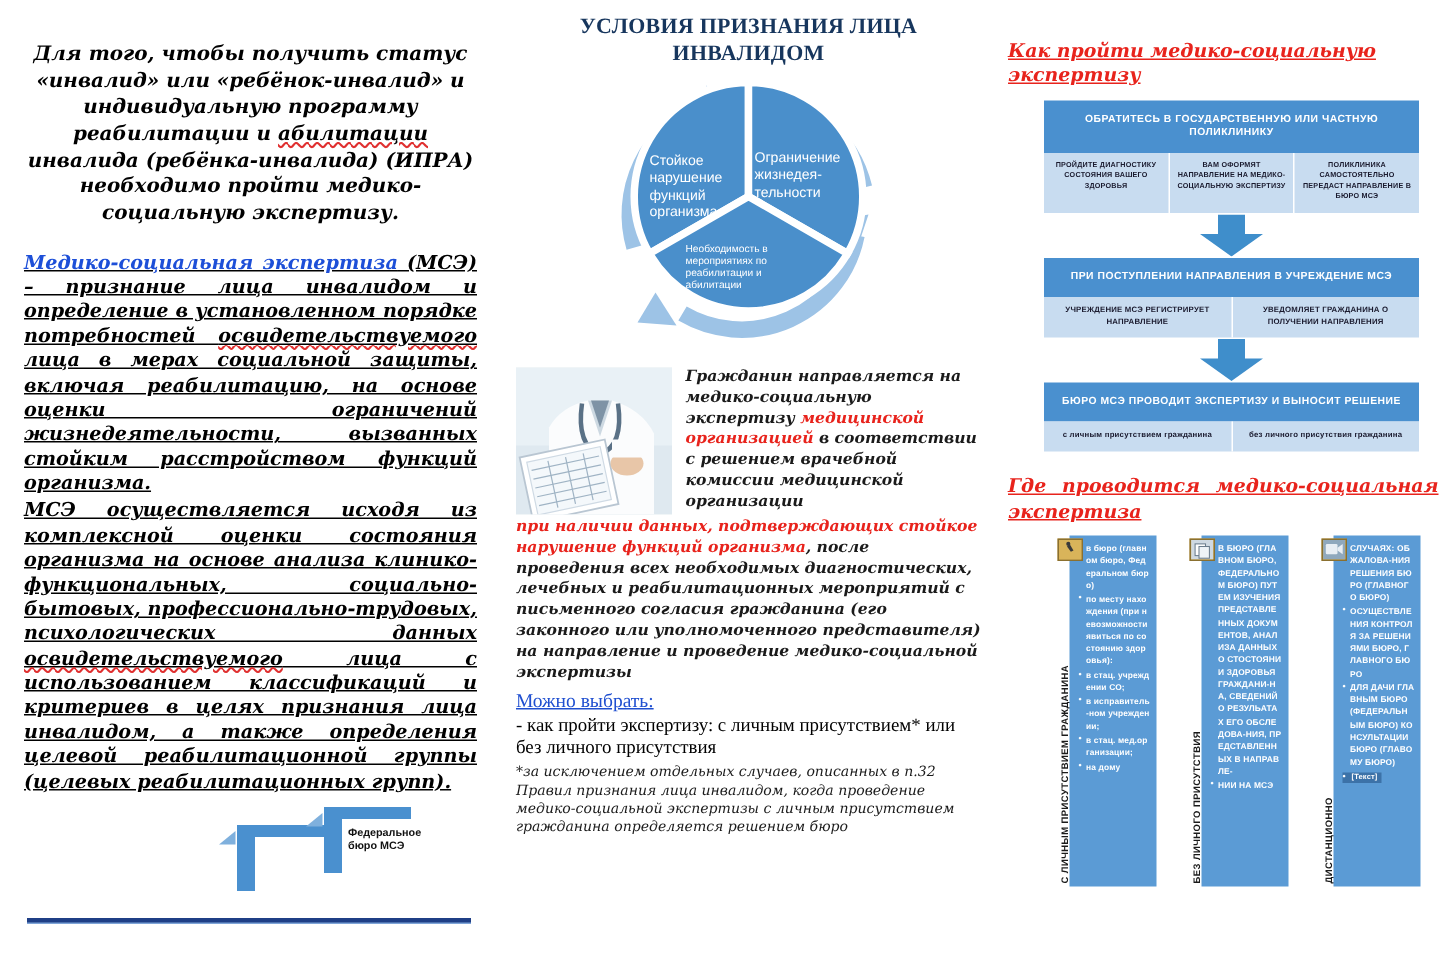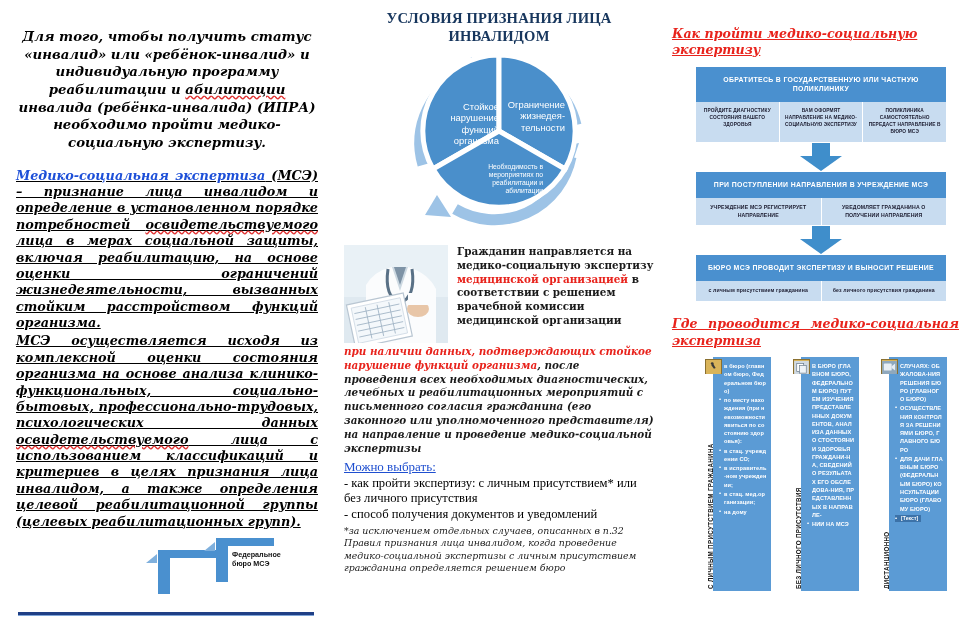--- a/index.html
+++ b/index.html
@@ -82,38 +82,38 @@
     font-weight:bold;font-size:14.6px;line-height:1.2;
     color:#17365d;letter-spacing:.2px;
   }
 
   
   .wheel{position:relative;width:212px;height:180px;margin:6px auto 0 auto;}
   .wheel-inner{position:absolute;left:26px;top:0;width:160px;height:160px;}
   .seg-txt{
     position:absolute;
     font-family:"Liberation Sans", sans-serif;
-    color:#fff;text-align:right;line-height:1.2;
+    color:#fff;text-align:left;line-height:1.2;
   }
   .seg-txt.a{left:14px;top:50px;width:66px;font-size:9.4px;}
   .seg-txt.b{left:84px;top:48px;width:62px;font-size:9.4px;}
   .seg-txt.c{left:38px;top:112px;width:86px;font-size:6.8px;}
   .ringarrows{position:absolute;left:0;top:-4px;width:212px;height:184px;}
 
   
   .photo-row{margin:14px 2px 0 2px;display:flex;gap:9px;align-items:flex-start;}
   .photo{
     width:104px;height:98px;flex:0 0 104px;
     position:relative;overflow:hidden;border:0;
     background:#e8eef3;
   }
   .ptxt{
     flex:1 1 auto;
     font-family:"DejaVu Serif", serif;
-    font-weight:bold;
+    font-style:italic;font-weight:bold;
     font-size:10.4px;line-height:1.33;color:#1a1a1a;
   }
   .ptxt .red{color:#e8231c;}
   .midflow{
     margin:2px 2px 0 2px;
     font-family:"DejaVu Serif", serif;
     font-style:italic;font-weight:bold;
     font-size:10.4px;line-height:1.33;color:#1a1a1a;
   }
   .midflow .red{color:#e8231c;}
@@ -338,21 +338,20 @@
     </div>
 
     <div class="midflow">
       <span class="red">при наличии данных, подтверждающих стойкое нарушение функций организма</span><span>, после проведения всех необходимых диагностических, лечебных и реабилитационных мероприятий с письменного согласия гражданина (его законного или уполномоченного представителя) на направление и проведение медико-социальной экспертизы</span>
     </div>
 
     <div class="choose">Можно выбрать:</div>
 
     <div class="bullets">
       <div>- как пройти экспертизу: с личным присутствием* или без личного присутствия</div>
-      <div>- способ получения документов и уведомлений</div>
     </div>
 
     <div class="footnote">*за исключением отдельных случаев, описанных в п.32 Правил признания лица инвалидом, когда проведение медико-социальной экспертизы с личным присутствием гражданина определяется решением бюро</div>
   </div>
 
   <div class="col col-right">
 
     <div class="r-head">Как пройти медико-социальную экспертизу</div>
 
     <div class="flow">

